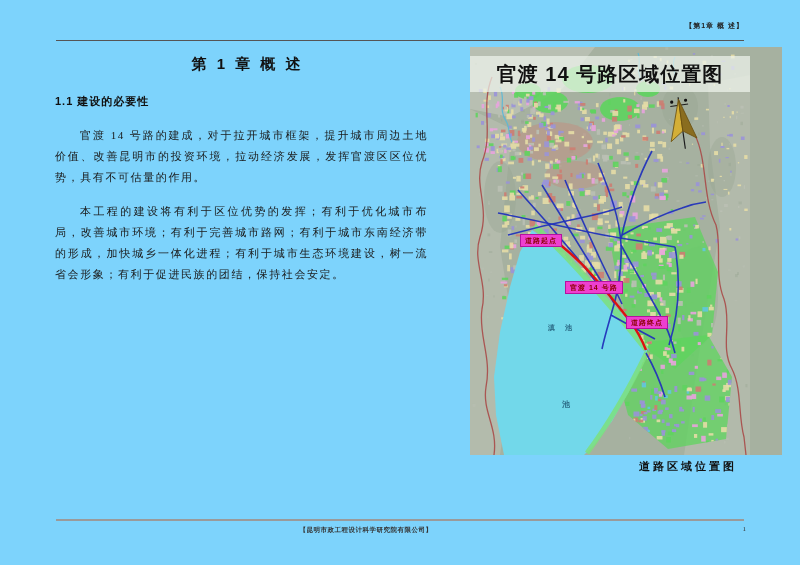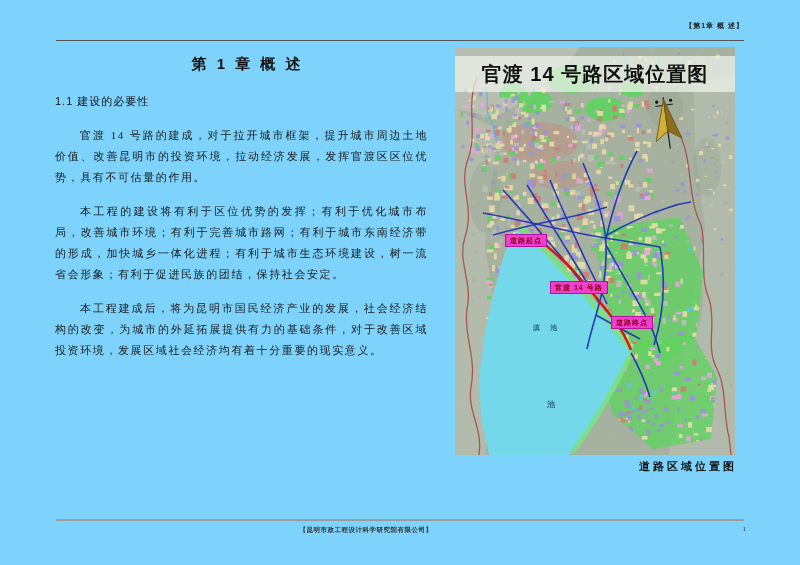--- a/index.html
+++ b/index.html
@@ -6,27 +6,27 @@
   .page{position:relative;width:800px;height:565px;background:#7dd3fc;overflow:hidden;
         font-family:"Liberation Serif","DejaVu Serif",serif;}
   
   .hdr-right{position:absolute;top:21px;right:56px;font-size:7px;font-weight:bold;
              letter-spacing:1px;color:#222;font-family:"Liberation Sans",sans-serif;}
   .hdr-rule{position:absolute;top:40px;left:56px;width:688px;height:0;border-top:1.5px solid #555;}
   
   .textcol{position:absolute;left:55px;top:47px;width:385px;color:#1a1a1a;}
   .chapter-title{margin:8px 0 0 0;text-align:center;font-size:15px;font-weight:bold;
                  letter-spacing:3px;color:#111;font-family:"Liberation Sans",sans-serif;}
-  .sec-head{margin:20px 0 16px 0;font-size:11px;font-weight:normal;letter-spacing:1px;color:#111;
+  .sec-head{margin:20px 0 16px 0;font-size:11px;font-weight:bold;letter-spacing:1px;color:#111;
             font-family:"Liberation Sans",sans-serif;}
   .para{margin:11px 12px 0 0;font-size:11px;line-height:21px;letter-spacing:1.6px;
         text-align:justify;text-indent:25px;color:#1a1a1a;}
   .para + .para{margin-top:13px;}
   
-  .map{position:absolute;left:455px;top:47px;width:280px;height:408px;overflow:hidden;
+  .map{position:absolute;left:470px;top:47px;width:312px;height:408px;overflow:hidden;
        background:#a6b1a0;}
   .map svg.base{position:absolute;left:0;top:0;}
   .map-banner{position:absolute;left:0;top:9px;width:280px;height:36px;display:flex;
               align-items:center;justify-content:center;font-family:"Liberation Sans",sans-serif;
               font-size:20px;font-weight:bold;letter-spacing:1px;white-space:nowrap;}
   .map-label{position:absolute;font-family:"Liberation Sans",sans-serif;font-size:7px;
              font-weight:bold;line-height:1;padding:2px 4px;white-space:nowrap;
              letter-spacing:1px;}
   .lake-name{position:absolute;font-family:"Liberation Sans",sans-serif;font-weight:bold;
              white-space:nowrap;}
@@ -46,21 +46,20 @@
 <div class="page">
 
   <div class="hdr-right">【第1章 概 述】</div>
   <div class="hdr-rule"></div>
 
   <div class="textcol">
     <h1 class="chapter-title">第 1 章  概  述</h1>
     <h2 class="sec-head">1.1 建设的必要性</h2>
     <p class="para">官渡 14 号路的建成，对于拉开城市框架，提升城市周边土地价值、改善昆明市的投资环境，拉动经济发展，发挥官渡区区位优势，具有不可估量的作用。</p>
     <p class="para">本工程的建设将有利于区位优势的发挥；有利于优化城市布局，改善城市环境；有利于完善城市路网；有利于城市东南经济带的形成，加快城乡一体化进程；有利于城市生态环境建设，树一流省会形象；有利于促进民族的团结，保持社会安定。</p>
-    <p class="para">本工程建成后，将为昆明市国民经济产业的发展，社会经济结构的改变，为城市的外延拓展提供有力的基础条件，对于改善区域投资环境，发展区域社会经济均有着十分重要的现实意义。</p>
   </div>
 
   <div class="map">
     <svg id="map-svg" class="base" width="280" height="408" viewBox="0 0 280 408">
         <rect x="0" y="0" width="280" height="408" fill="#a6b1a0"></rect>
         <polygon points="0,0 125,0 92,42 40,70 0,62" fill="#bdc3b6" opacity="0.8"></polygon>
         <polygon points="238,36 280,28 280,408 214,408 230,300 250,180 240,100" fill="#bdc3b6" opacity="0.5"></polygon>
         <polygon points="0,62 42,82 30,200 46,300 30,408 0,408" fill="#bdc3b6" opacity="0.55"></polygon>
         <ellipse cx="60" cy="310" rx="26" ry="40" fill="#94a38f" opacity="0.35"></ellipse>
         <ellipse cx="226" cy="250" rx="22" ry="50" fill="#94a38f" opacity="0.35"></ellipse>

